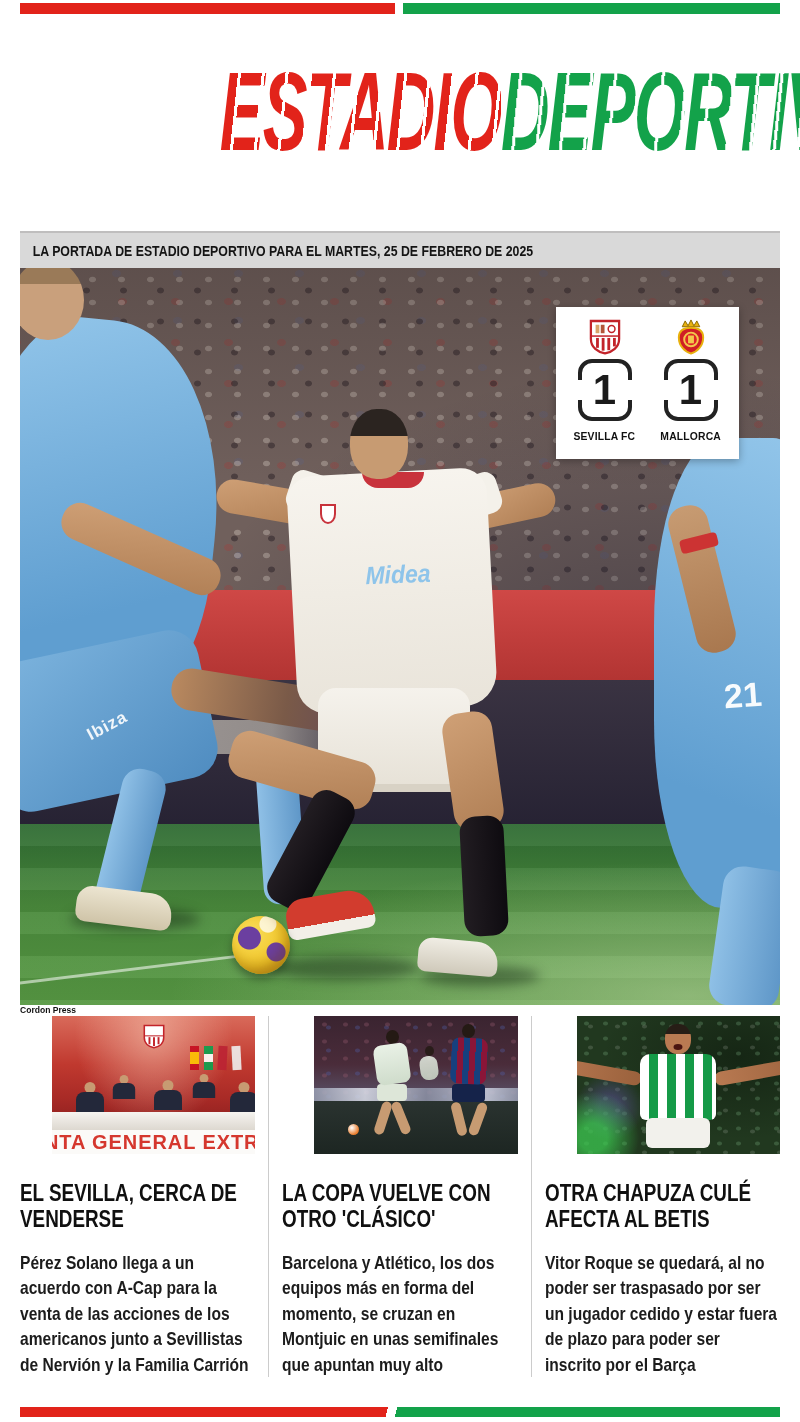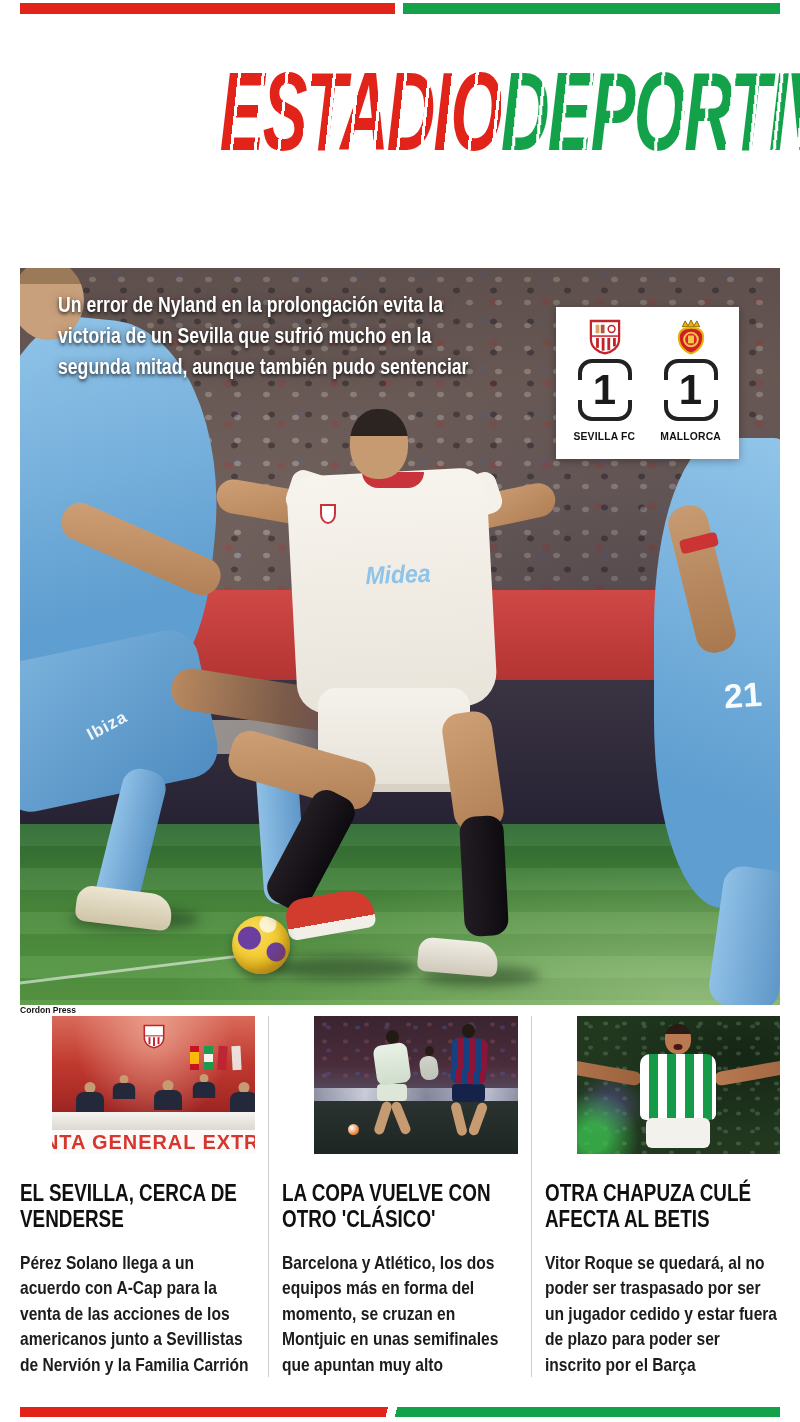--- a/index.html
+++ b/index.html
@@ -247,20 +247,23 @@
 <div class="page">
 
   <div class="topbar"></div>
 
   <header class="masthead">
     <div class="mh-inner">
       <span class="mh-red">ESTADIO</span><span class="mh-green">DEPORTIVO</span>
     </div>
   </header>
 
+  <div class="datebar">
+    <span>LA PORTADA DE ESTADIO DEPORTIVO PARA EL MARTES, 25 DE FEBRERO DE 2025</span>
+  </div>
 
   <div class="photo">
     <div class="ph-crowd"></div>
     <div class="ph-crowd-shade"></div>
     <div class="ph-redband"></div>
     <div class="ph-darkband"></div>
     <div class="ph-lightstrip"></div>
     <div class="ph-pitch"></div>
     <div class="ph-pitchline"></div>
 
@@ -295,25 +298,20 @@
     <div class="blob cp-shin"></div>
     <div class="blob skin cp-backleg"></div>
     <div class="blob cp-backsock"></div>
     <div class="shadowblob" style="left:250px;top:688px;width:150px;height:24px;"></div>
     <div class="shadowblob" style="left:400px;top:698px;width:120px;height:20px;"></div>
     <div class="blob cp-boot-red"></div>
     <div class="blob cp-boot-white"></div>
 
     <div class="ball"></div>
 
-    <div class="standfirst">
-      <span>Un error de Nyland en la prolongación evita la</span>
-      <span>victoria de un Sevilla que sufrió mucho en la</span>
-      <span>segunda mitad, aunque también pudo sentenciar</span>
-    </div>
 
     <div class="scoreboard">
       <div class="team">
         <div class="crest">
           <svg width="32" height="36" viewBox="0 0 34 38">
             <path d="M2 2 h30 v19 c0 9 -7.5 14 -15 15.5 C9.5 35 2 30 2 21 Z" fill="#ffffff" stroke="#c2232a" stroke-width="2.4"></path>
             <line x1="3" y1="18" x2="31" y2="18" stroke="#c2232a" stroke-width="1.6"></line>
             <rect x="7" y="6" width="4" height="9" fill="#d9a36a"></rect>
             <rect x="12.5" y="6" width="4" height="9" fill="#b3553a"></rect>
             <circle cx="24" cy="10.5" r="3.6" fill="none" stroke="#c2232a" stroke-width="1.6"></circle>

